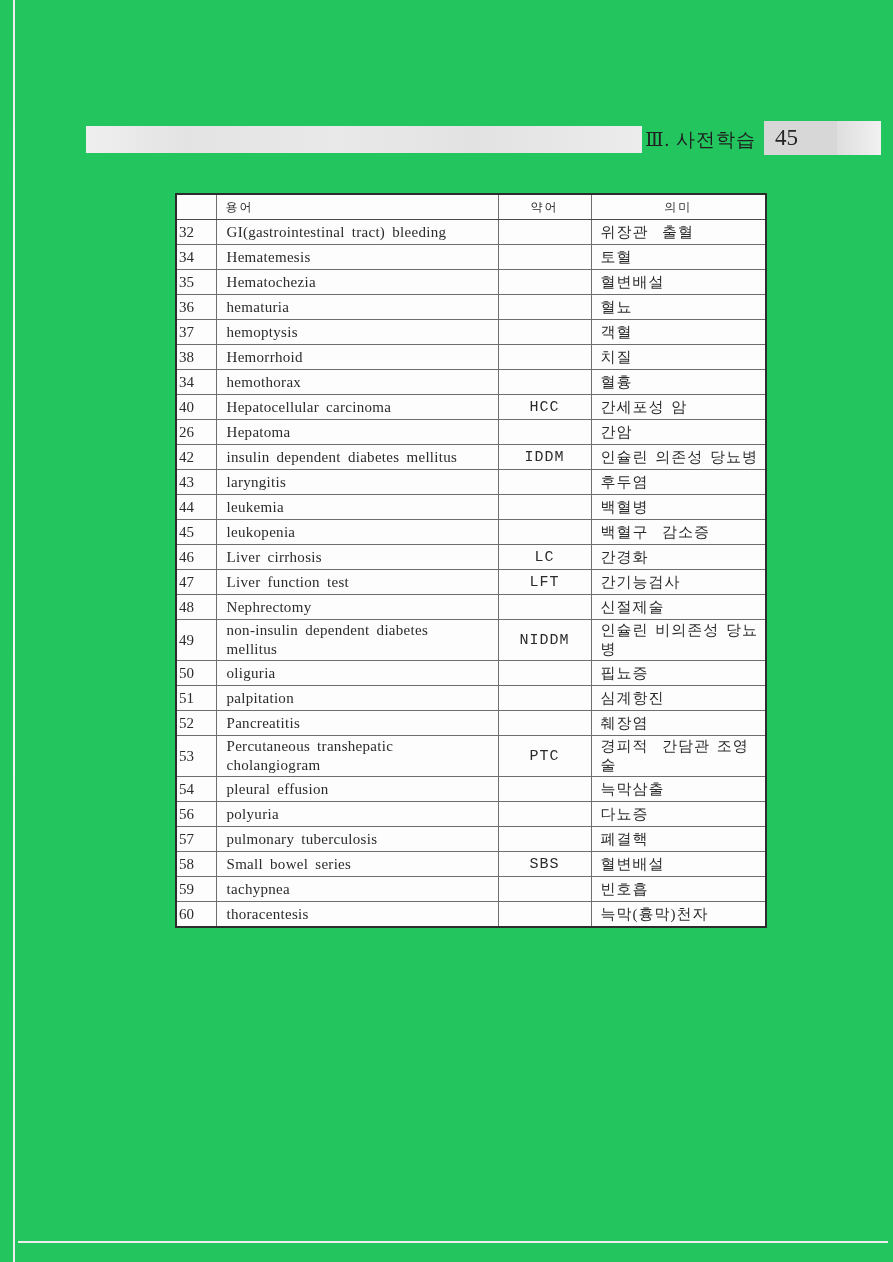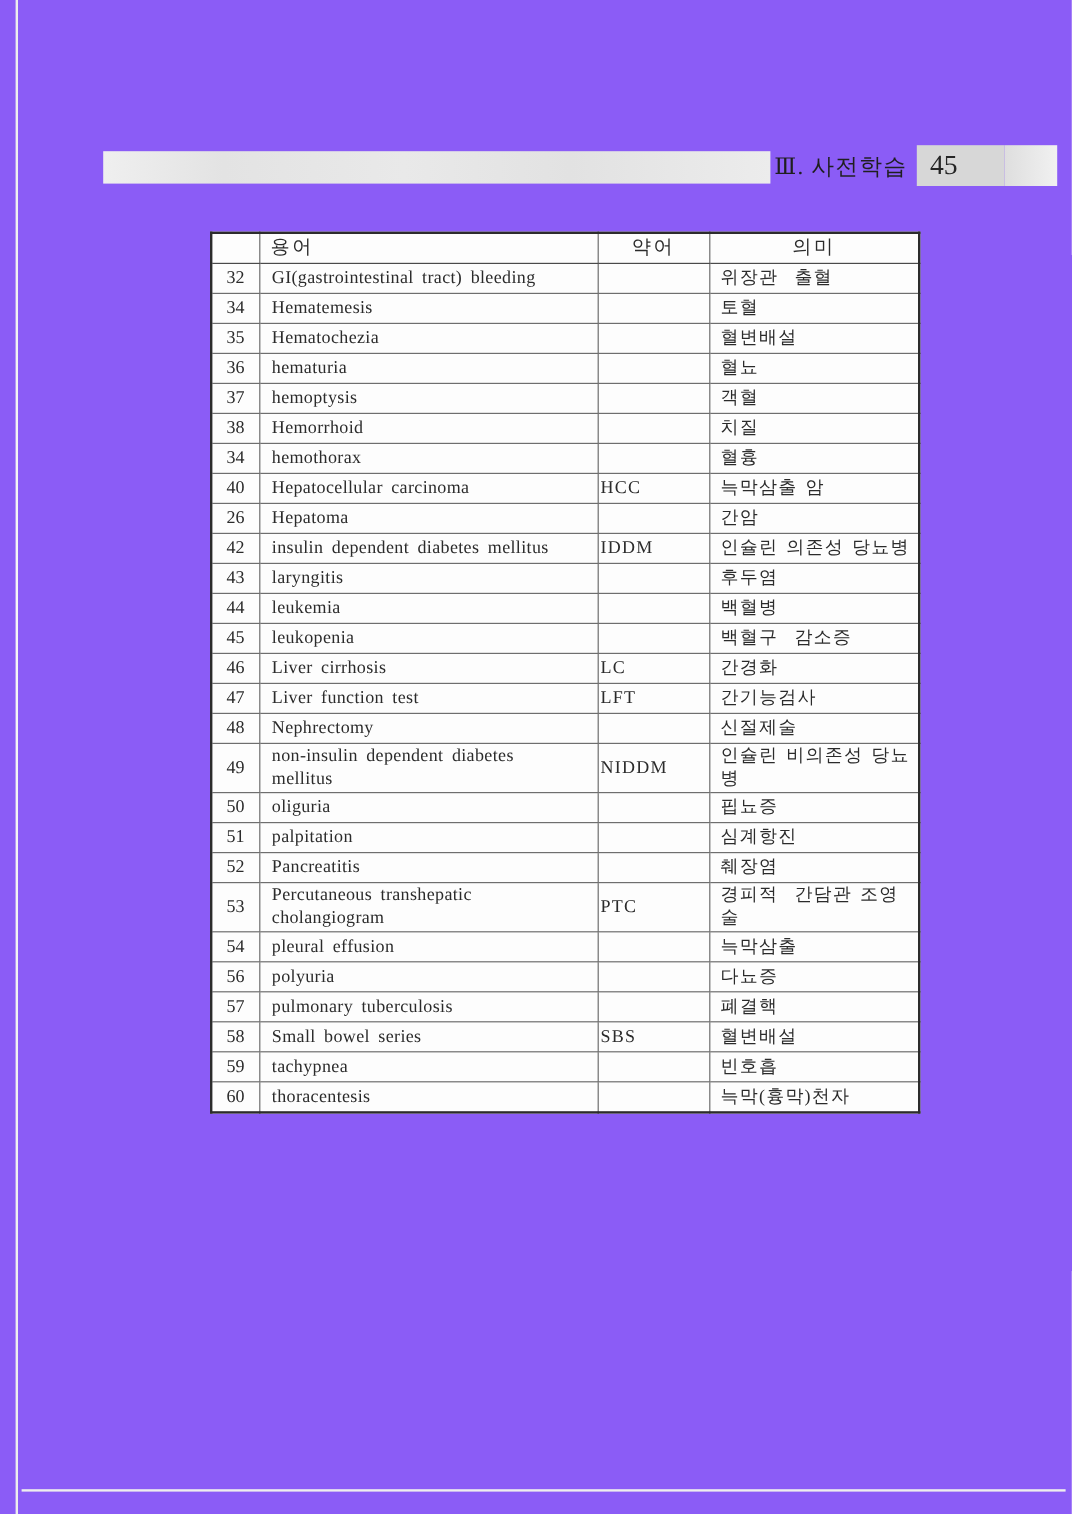--- a/index.html
+++ b/index.html
@@ -6,21 +6,21 @@
   body{
     width:893px;height:1262px;
     background:#ffffff;
     font-family:"Liberation Serif","DejaVu Serif",serif;
     color:#2b2b2b;
     position:relative;
     overflow:hidden;
   }
   .page{
     position:absolute;inset:0;
-    background:#8b5cf6;
+    background:#22c55e;
   }
   
   .scan-line-left{
     position:absolute;left:13px;top:0;width:2px;height:1262px;
     background:linear-gradient(#ededed,#f6f6f6 40%,#ededed);
   }
   .scan-line-bottom{
     position:absolute;left:18px;top:1241px;width:870px;height:2px;
     background:#eeeeee;
   }
@@ -62,30 +62,29 @@
     border:1px solid #6e6e6e;
     font-size:15px;
     line-height:19px;
     height:22px;
     padding:1px 2px;
     overflow:hidden;
     color:#2b2b2b;
   }
   table.glossary tr.hdr td{
     border-bottom:1.5px solid #4a4a4a;
-    font-size:16px;
-    font-family:Liberation Mono, monospace;
+    font-size:12px;
   }
   col.c1{width:40px;}
   col.c2{width:282px;}
   col.c3{width:93px;}
   col.c4{width:175px;}
-  .c-no{text-align:center;}
+  .c-no{}
   .c-term{padding-left:10px !important;white-space:pre-wrap;word-spacing:3px;letter-spacing:.3px;}
-  .c-abbr{text-align:left;letter-spacing:1px;}
+  .c-abbr{text-align:center;letter-spacing:1px;font-family:Liberation Mono, monospace;}
   .c-mean{padding-left:9px !important;white-space:pre-wrap;word-spacing:2px;letter-spacing:1px;}
   .h-term{text-align:left;padding-left:9px !important;letter-spacing:2px;}
   .h-abbr{text-align:center;letter-spacing:2px;}
   .h-mean{text-align:center;letter-spacing:2px;}
 </style>
 </head>
 <body>
 
 <div class="page">
 
@@ -160,21 +159,21 @@
       <td class="c-no">34</td>
       <td class="c-term">hemothorax</td>
       <td class="c-abbr"></td>
       <td class="c-mean">혈흉</td>
     </tr>
 
     <tr>
       <td class="c-no">40</td>
       <td class="c-term">Hepatocellular carcinoma</td>
       <td class="c-abbr">HCC</td>
-      <td class="c-mean">늑막삼출 암</td>
+      <td class="c-mean">간세포성 암</td>
     </tr>
 
     <tr>
       <td class="c-no">26</td>
       <td class="c-term">Hepatoma</td>
       <td class="c-abbr"></td>
       <td class="c-mean">간암</td>
     </tr>
 
     <tr>

